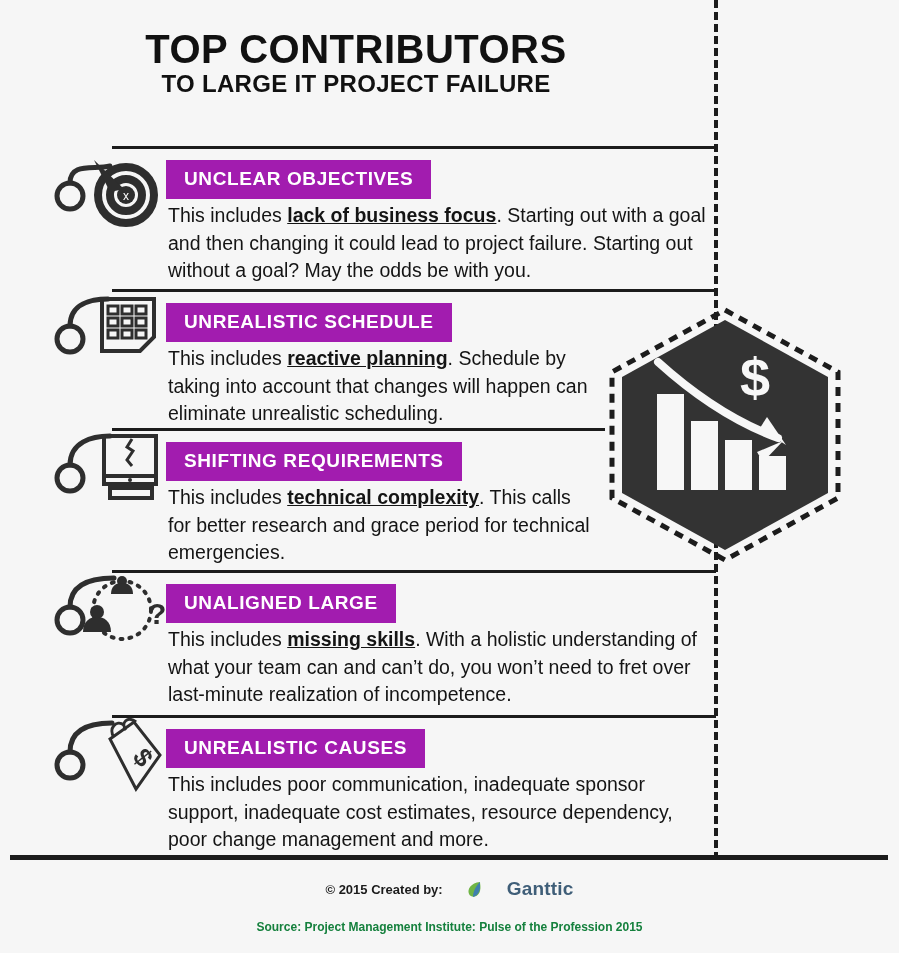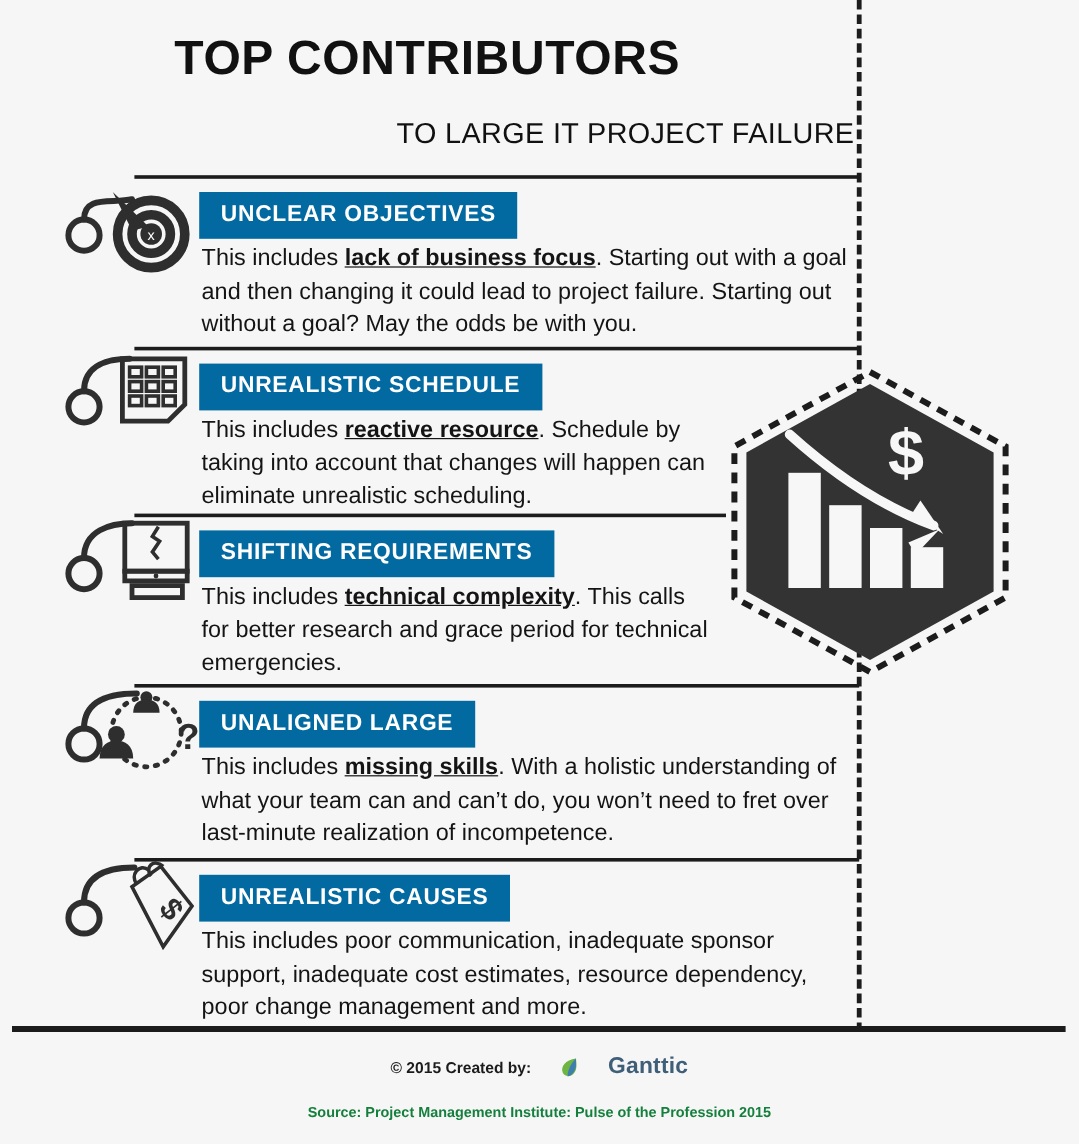--- a/index.html
+++ b/index.html
@@ -43,25 +43,24 @@
   .title {
     font-size: 40px;
     font-weight: bold;
     letter-spacing: 0.5px;
     color: #111111;
     line-height: 1.05;
     margin: 0;
   }
   .subtitle {
     font-size: 24px;
-    font-weight: normal;
+    font-weight: bold;
     letter-spacing: 0.3px;
     color: #111111;
-    margin: 28px 0 0 0;
-    text-align: right;
+    margin: 0 0 0 0;
   }
 
   
   .section {
     position: absolute;
     left: 0px;
     width: 716px;
   }
   .rule {
     position: absolute;
@@ -79,21 +78,21 @@
     top: 2px;
     width: 118px;
     height: 96px;
   }
   .icon-wrap svg { display: block; }
 
   .label-bar {
     position: absolute;
     top: 14px;
     left: 166px;
-    background: #0369a1;
+    background: #a21caf;
     color: #ffffff;
     font-size: 19px;
     font-weight: bold;
     letter-spacing: 0.6px;
     padding: 8px 18px 9px 18px;
     display: inline-block;
     white-space: nowrap;
   }
 
   .body-text {
@@ -213,21 +212,21 @@
           <rect x="74" y="27" width="10" height="8"></rect>
           <rect x="88" y="27" width="10" height="8"></rect>
           <rect x="60" y="39" width="10" height="8"></rect>
           <rect x="74" y="39" width="10" height="8"></rect>
           <rect x="88" y="39" width="10" height="8"></rect>
         </g>
       </svg>
     </div>
     <div class="label-bar">UNREALISTIC SCHEDULE</div>
     <div class="body-text narrow">
-      <span>This includes </span><b>reactive resource</b><span>. Schedule by taking into account that changes will happen can eliminate unrealistic scheduling.</span>
+      <span>This includes </span><b>reactive planning</b><span>. Schedule by taking into account that changes will happen can eliminate unrealistic scheduling.</span>
     </div>
   </div>
 
   <div class="section" style="top:428px;">
     <div class="rule short"></div>
     <div class="icon-wrap">
       <svg width="118" height="96" viewBox="0 0 118 96">
         <g fill="none" stroke="#2e2e2e" stroke-width="5">
           <circle cx="22" cy="48" r="13"></circle>
           <path d="M22 35 C22 12, 44 6, 62 6" stroke-linecap="round"></path>

